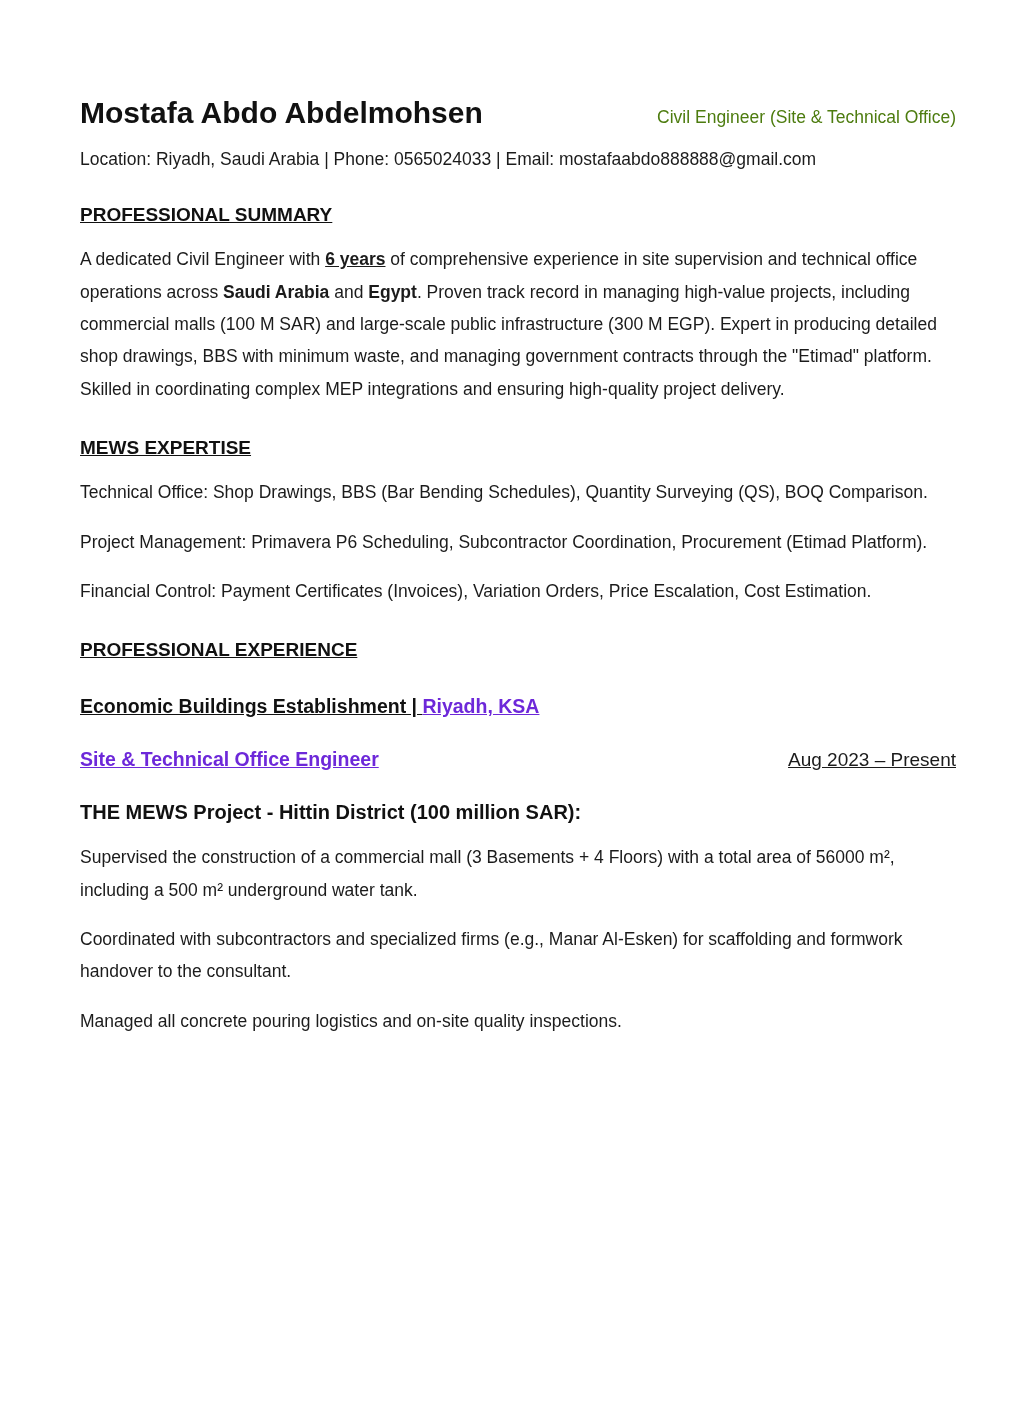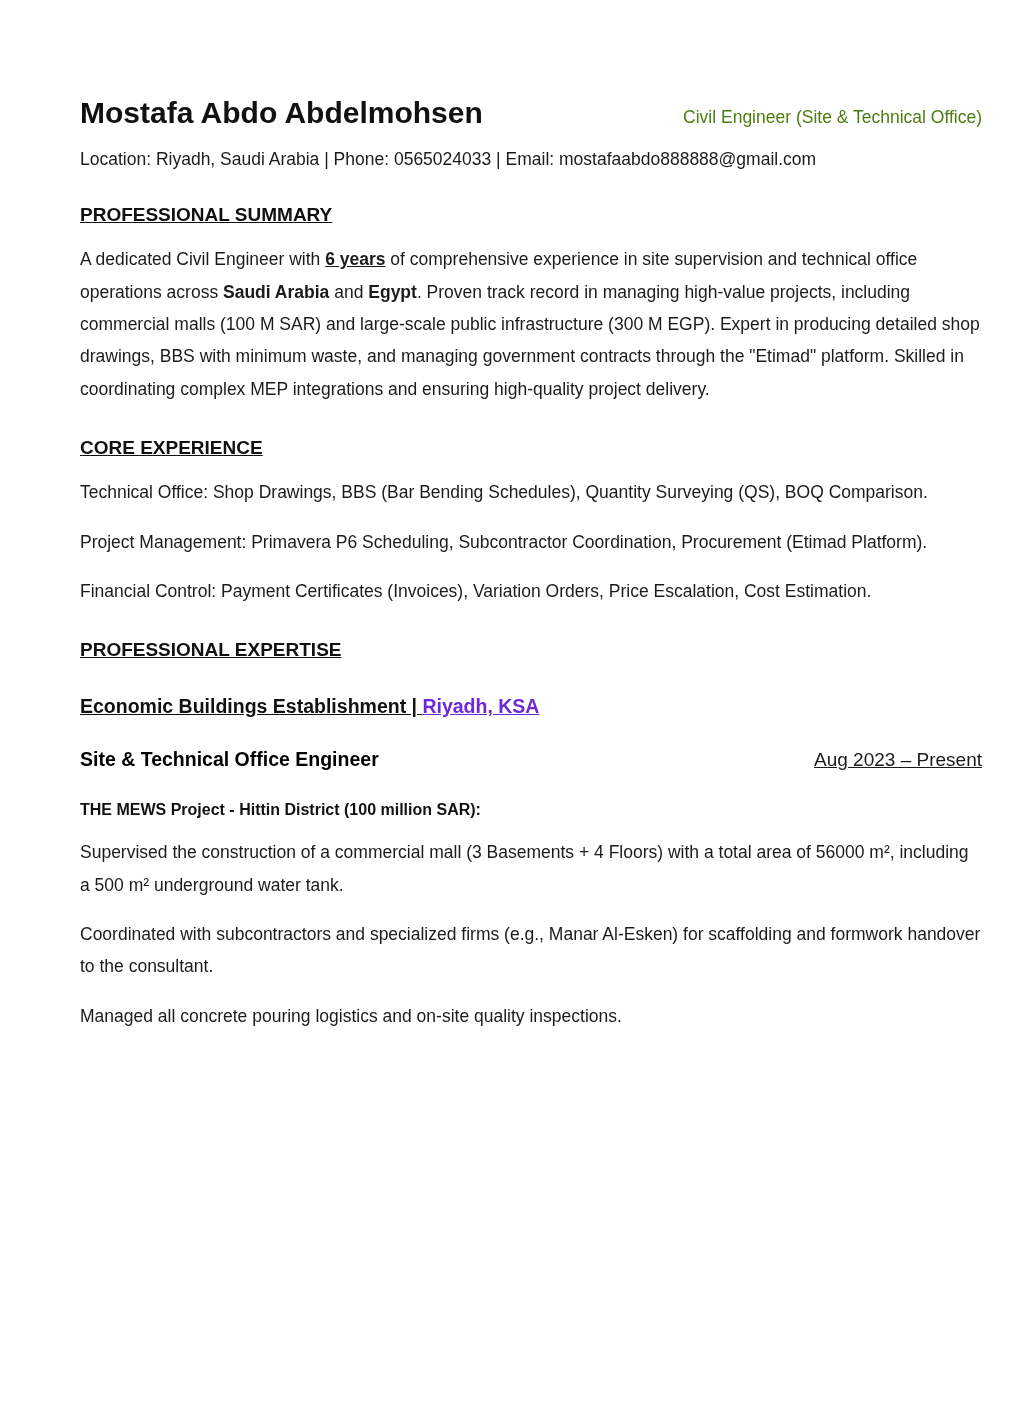--- a/index.html
+++ b/index.html
@@ -5,21 +5,21 @@
   html, body { margin: 0; padding: 0; background: #ffffff; }
   body {
     font-family: "Liberation Sans", sans-serif;
     color: #1b1b1b;
     -webkit-font-smoothing: antialiased;
   }
   .page {
     width: 1024px;
     height: 1112px;
     box-sizing: border-box;
-    padding: 96px 42px 40px 80px;
+    padding: 96px 68px 40px 80px;
     background: #ffffff;
     overflow: hidden;
   }
   .header-row {
     display: flex;
     justify-content: space-between;
     align-items: baseline;
   }
   .person-name {
     font-size: 30px;
@@ -63,29 +63,30 @@
   }
   .role-row {
     display: flex;
     justify-content: space-between;
     align-items: baseline;
     margin: 30px 0 0 0;
   }
   .role-title {
     font-size: 19.5px;
     font-weight: 700;
-    color: #000000;
+    text-decoration: underline;
+    color: #6d28d9;
   }
   .role-dates {
     font-size: 19px;
     text-decoration: underline;
     color: #1b1b1b;
   }
   .project-title {
-    font-size: 16px;
+    font-size: 20px;
     font-weight: 700;
     margin: 30px 0 0 0;
     color: #111111;
   }
 </style>
 </head>
 <body>
 
 <div class="page">
 
@@ -95,27 +96,27 @@
   </div>
 
   <p class="contact-line">Location: Riyadh, Saudi Arabia | Phone: 0565024033 | Email: mostafaabdo888888@gmail.com</p>
 
   <h2 class="section-heading">PROFESSIONAL SUMMARY</h2>
 
   <p class="body-text">
     <span>A dedicated Civil Engineer with </span><span class="seg-bold-underline">6 years</span><span> of comprehensive experience in site supervision and technical office operations across </span><span class="seg-bold">Saudi Arabia</span><span> and </span><span class="seg-bold">Egypt</span><span>. Proven track record in managing high-value projects, including commercial malls (100 M SAR) and large-scale public infrastructure (300 M EGP). Expert in producing detailed shop drawings, BBS with minimum waste, and managing government contracts through the "Etimad" platform. Skilled in coordinating complex MEP integrations and ensuring high-quality project delivery.</span>
   </p>
 
-  <h2 class="section-heading">CORE EXPERIENCE</h2>
+  <h2 class="section-heading">MEWS EXPERTISE</h2>
 
   <p class="body-text">Technical Office: Shop Drawings, BBS (Bar Bending Schedules), Quantity Surveying (QS), BOQ Comparison.</p>
   <p class="body-text">Project Management: Primavera P6 Scheduling, Subcontractor Coordination, Procurement (Etimad Platform).</p>
   <p class="body-text">Financial Control: Payment Certificates (Invoices), Variation Orders, Price Escalation, Cost Estimation.</p>
 
-  <h2 class="section-heading">PROFESSIONAL EXPERTISE</h2>
+  <h2 class="section-heading">PROFESSIONAL EXPERIENCE</h2>
 
   <h3 class="company-line">
     <span class="company-name">Economic Buildings Establishment | </span><span class="company-location">Riyadh, KSA</span>
   </h3>
 
   <div class="role-row">
     <span class="role-title">Site &amp; Technical Office Engineer</span>
     <span class="role-dates">Aug 2023 – Present</span>
   </div>
 

